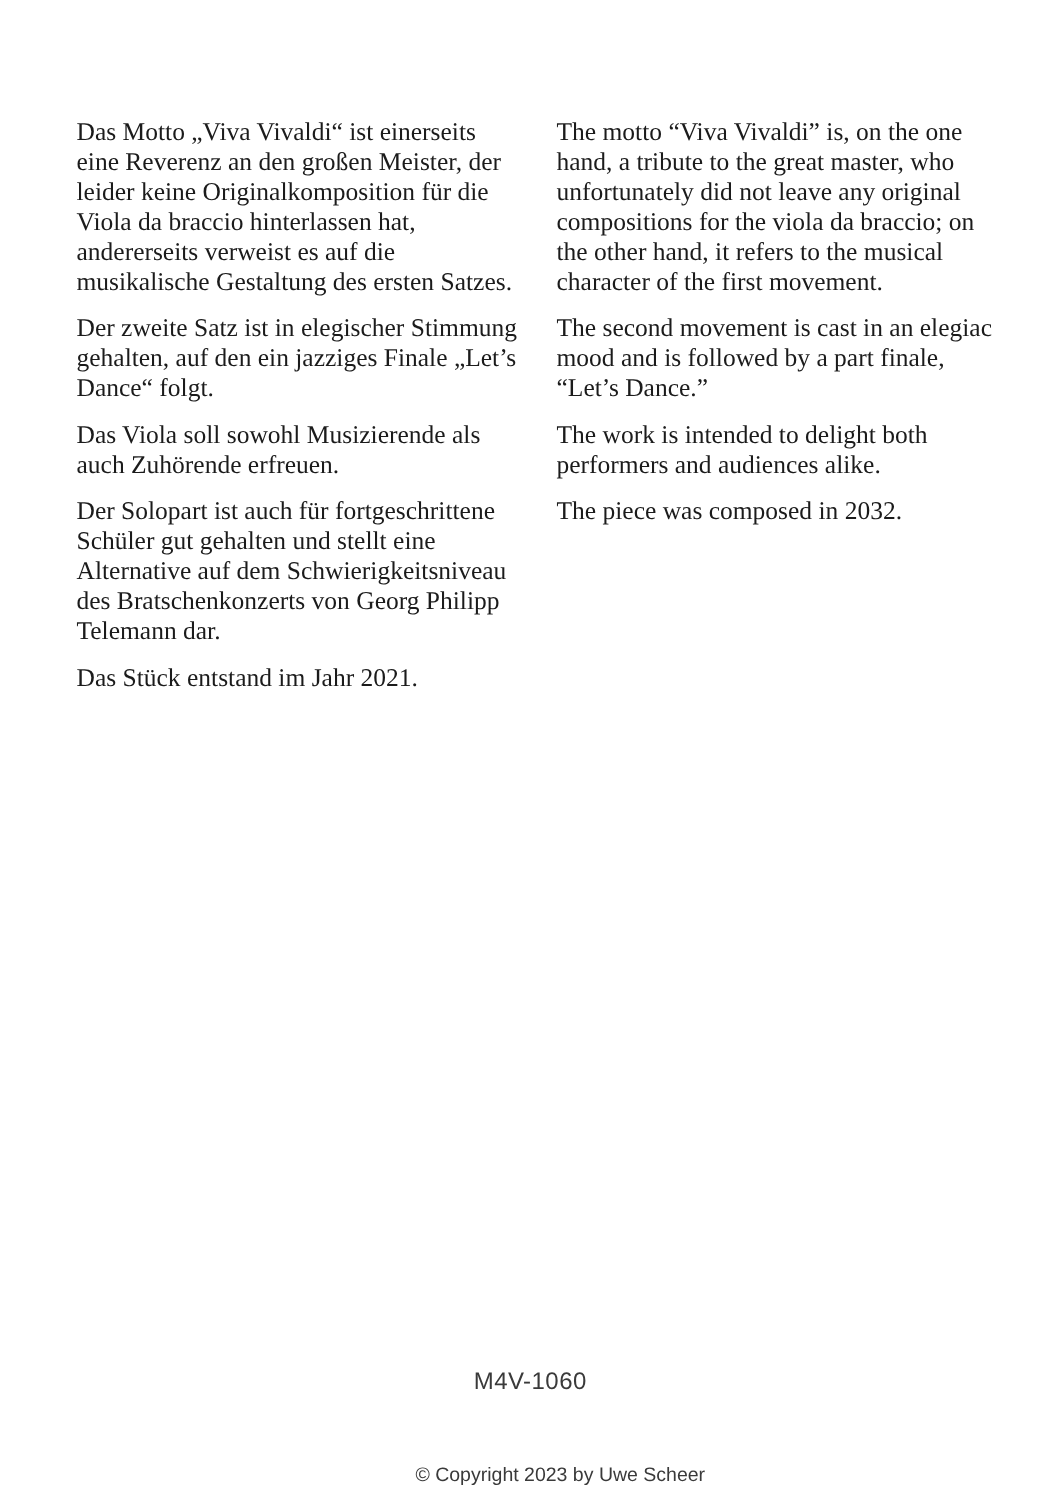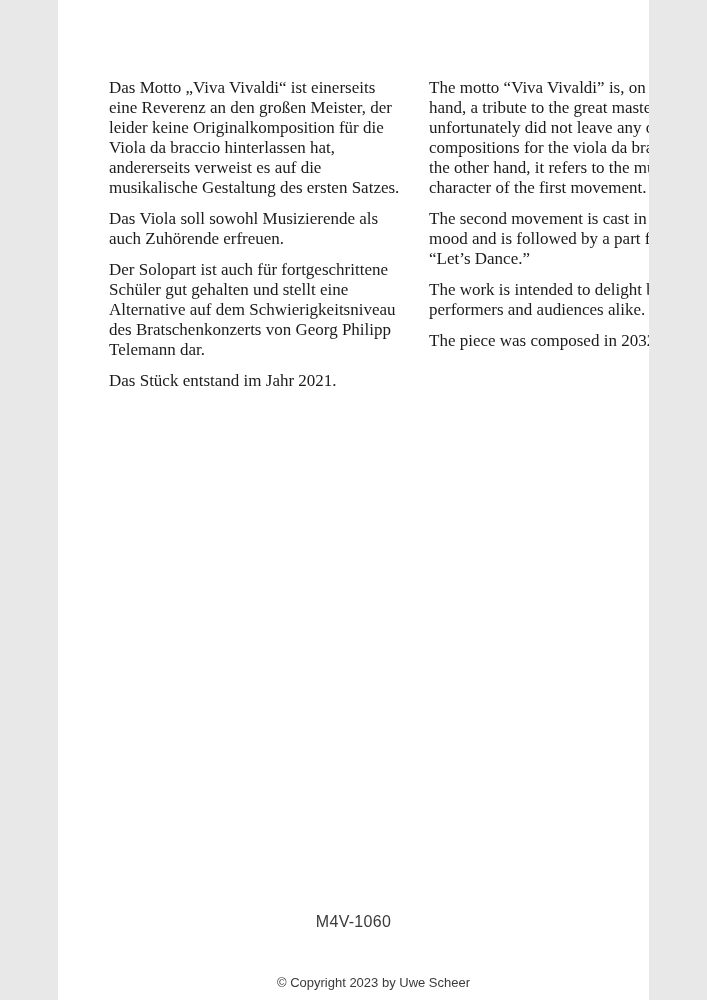--- a/index.html
+++ b/index.html
@@ -2,21 +2,21 @@
 <html style="--page-background: #ffffff; --text-color: #1b1b1b; --footer-color: #3a3a3a;"><head>
 <meta charset="utf-8">
 <style>
   html, body {
     margin: 0;
     padding: 0;
     background: #e8e8e8;
   }
   .page {
     position: relative;
-    width: 591px;
+    width: 707px;
     height: 1000px;
     margin: 0 auto;
     background: var(--page-background, #ffffff);
     overflow: hidden;
     font-family: "Liberation Serif", serif;
   }
   .col {
     position: absolute;
     top: 78px;
     font-size: 17px;
@@ -55,20 +55,21 @@
     padding-left: 20px;
   }
 </style>
 </head>
 <body>
 
 <div class="page">
 
   <div class="col col-de" lang="de">
     <p>Das Motto „Viva Vivaldi“ ist einerseits eine Reverenz an den großen Meister, der leider keine Originalkomposition für die Viola da braccio hinterlassen hat, andererseits verweist es auf die musikalische Gestaltung des ersten Satzes.</p>
+    <p>Der zweite Satz ist in elegischer Stimmung gehalten, auf den ein jazziges Finale „Let’s Dance“ folgt.</p>
     <p>Das Viola soll sowohl Musizierende als auch Zuhörende erfreuen.</p>
     <p>Der Solopart ist auch für fortgeschrittene Schüler gut gehalten und stellt eine Alternative auf dem Schwierigkeitsniveau des Bratschenkonzerts von Georg Philipp Telemann dar.</p>
     <p>Das Stück entstand im Jahr 2021.</p>
   </div>
 
   <div class="col col-en" lang="en">
     <p>The motto “Viva Vivaldi” is, on the one hand, a tribute to the great master, who unfortunately did not leave any original compositions for the viola da braccio; on the other hand, it refers to the musical character of the first movement.</p>
     <p>The second movement is cast in an elegiac mood and is followed by a part finale, “Let’s Dance.”</p>
     <p>The work is intended to delight both performers and audiences alike.</p>
     <p>The piece was composed in 2032.</p>

